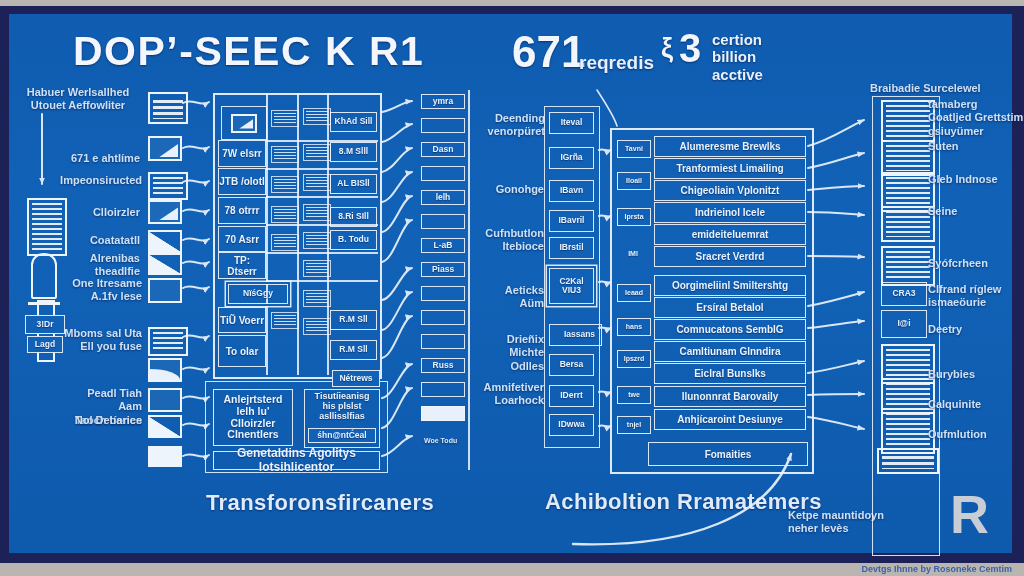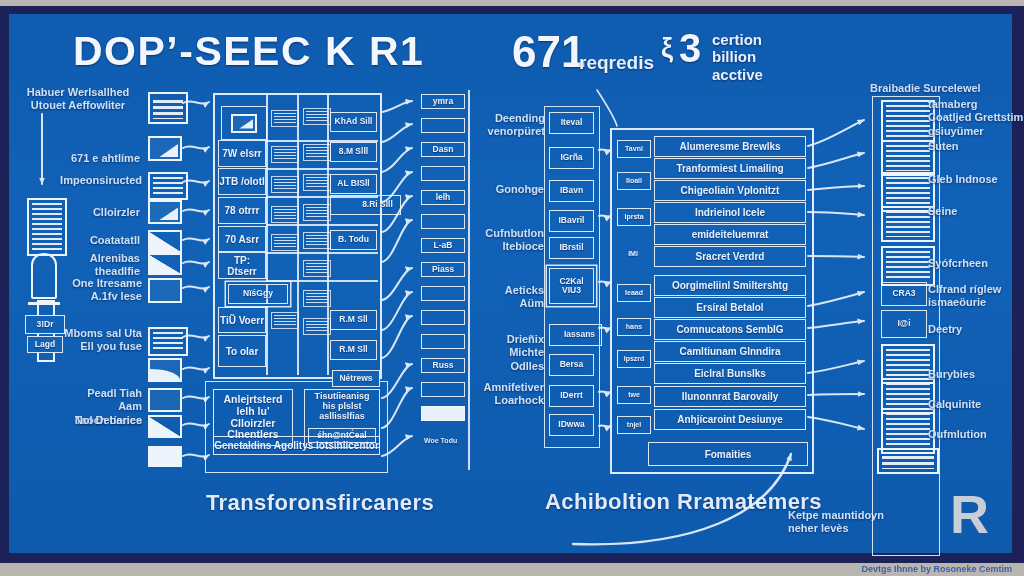--- a/index.html
+++ b/index.html
@@ -135,36 +135,36 @@
   <div class="mg" style="left:303px;top:174px;"></div>
   <div class="mg" style="left:303px;top:204px;"></div>
   <div class="mg" style="left:303px;top:232px;"></div>
   <div class="mg" style="left:303px;top:260px;"></div>
   <div class="mg" style="left:303px;top:290px;"></div>
   <div class="mg" style="left:303px;top:318px;"></div>
 
   <div class="cell chip" style="left:330px;top:112px;width:45px;height:18px;">KhAd Sill</div>
   <div class="cell chip" style="left:330px;top:142px;width:45px;height:18px;">8.M Slll</div>
   <div class="cell chip" style="left:330px;top:174px;width:45px;height:18px;">AL BISll</div>
-  <div class="cell chip" style="left:330px;top:195px;width:45px;height:18px;padding-left:24px;">8.Ri SIll</div>
+  <div class="cell chip" style="left:330px;top:207px;width:45px;height:18px;">8.Ri SIll</div>
   <div class="cell chip" style="left:330px;top:230px;width:45px;height:18px;">B. Todu</div>
   <div class="cell chip" style="left:330px;top:310px;width:45px;height:18px;">R.M Sll</div>
   <div class="cell chip" style="left:330px;top:340px;width:45px;height:18px;">R.M Sll</div>
 
   <div class="bx1" style="left:205px;top:381px;width:181px;height:90px;"></div>
   <div class="cell chip" style="left:332px;top:370px;width:46px;height:15px;background:#1162b7;">Nétrews</div>
   <div class="cell" style="left:213px;top:389px;width:78px;height:55px;font-size:10.5px;">Anlejrtsterd
 lelh lu'
 Clloirzler
 Clnentlers</div>
   <div class="cell" style="left:304px;top:389px;width:74px;height:55px;font-size:9px;align-items:flex-start;padding-top:2px;">Tisutíieanisg
 his plslst
 asllisslfias</div>
   <div class="cell chip" style="left:308px;top:428px;width:66px;height:13px;background:#1162b7;">śhn@ntĆeal</div>
-  <div class="cell" style="left:213px;top:436px;width:165px;height:17px;font-size:10px;">Genetaldins Agolitys lotsihlicentor</div>
+  <div class="cell" style="left:213px;top:451px;width:165px;height:17px;font-size:12px;">Genetaldins Agolitys lotsihlicentor</div>
   <div class="t cap" style="left:206px;top:490px;">Transforonsfircaners</div>
 
   <div class="cell chip" style="left:421px;top:94px;width:42px;height:13px;">ymra</div>
   <div class="cell chip" style="left:421px;top:118px;width:42px;height:13px;"></div>
   <div class="cell chip" style="left:421px;top:142px;width:42px;height:13px;">Dasn</div>
   <div class="cell chip" style="left:421px;top:166px;width:42px;height:13px;"></div>
   <div class="cell chip" style="left:421px;top:190px;width:42px;height:13px;">lelh</div>
   <div class="cell chip" style="left:421px;top:214px;width:42px;height:13px;"></div>
   <div class="cell chip" style="left:421px;top:238px;width:42px;height:13px;">L-aB</div>
   <div class="cell chip" style="left:421px;top:262px;width:42px;height:13px;">Piass</div>

